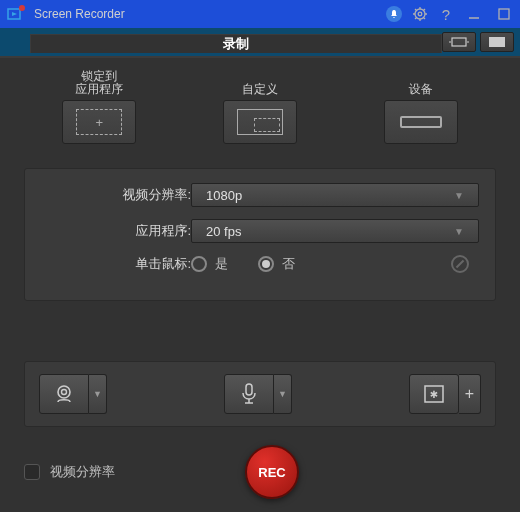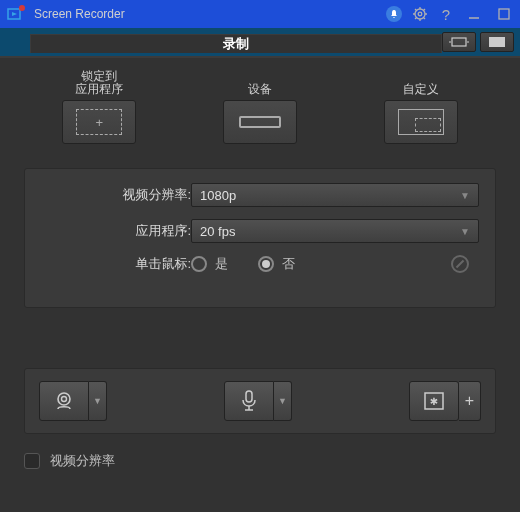--- a/index.html
+++ b/index.html
@@ -32,23 +32,23 @@
 .game-pad { width: 30px; height: 20px; }
 .lock-frame { width: 46px; height: 26px; border: 1px dashed #aaa; position: relative; }
 .lock-frame::after { content: "+"; position: absolute; left: 50%; top: 50%; transform: translate(-50%,-50%); color: #aaa; }
 .custom-frame { width: 46px; height: 26px; border: 1px solid #aaa; position: relative; }
 .custom-frame::after { content: ""; position: absolute; right: 2px; bottom: 2px; width: 24px; height: 12px; border: 1px dashed #aaa; }
 .device-frame { width: 42px; height: 12px; border: 2px solid #aaa; border-radius: 2px; }
 
 
 .settings { margin: 20px 24px 0; background: #3a3a3a; border: 1px solid #2a2a2a; border-radius: 3px; padding: 14px 16px 18px; text-align: right; }
 .srow { display: flex; align-items: center; margin-bottom: 12px; }
-.srow:last-child { margin-bottom: 16px; }
+.srow:last-child { margin-bottom: 9px; }
 .slabel { width: 150px; color: #d8d8d8; }
-.sselect { flex: 1; height: 24px; background: linear-gradient(#505050,#3f3f3f); border: 1px solid #222; border-radius: 2px; padding: 0 8px; display: flex; align-items: center; justify-content: space-between; cursor: pointer; color: #e0e0e0; }
+.sselect { flex: 1; height: 24px; background: linear-gradient(#505050,#3f3f3f); border: 1px solid #222; border-radius: 2px; padding: 0 14px; display: flex; align-items: center; justify-content: space-between; cursor: pointer; color: #e0e0e0; }
 .sselect .chev { color: #888; font-size: 10px; }
 .radio-group { display: flex; align-items: center; gap: 30px; flex: 1; }
 .radio { display: flex; align-items: center; gap: 8px; cursor: pointer; }
 .radio-circle { width: 16px; height: 16px; border: 2px solid #888; border-radius: 50%; display: flex; align-items: center; justify-content: center; }
 .radio.checked .radio-circle::after { content: ""; width: 8px; height: 8px; background: #ccc; border-radius: 50%; }
 .block-icon { width: 18px; height: 18px; border: 2px solid #666; border-radius: 50%; position: relative; margin-left: auto; margin-right: 10px; }
 .block-icon::after { content: ""; position: absolute; left: 2px; top: 6px; width: 10px; height: 2px; background: #666; transform: rotate(-45deg); }
 
 
 .bot-controls { margin: 60px 24px 0; background: #3a3a3a; border: 1px solid #2a2a2a; border-radius: 3px; padding: 12px 14px; display: flex; gap: 30px; align-items: center; }
@@ -138,29 +138,29 @@
 
 <div class="modes">
   <div class="mode">
     <div class="mode-label" style="white-space:pre;">锁定到
 应用程序</div>
     <div class="mode-box">
         <div class="lock-frame"></div>
       </div>
   </div>
   <div class="mode">
+    <div class="mode-label">自定义</div>
+    <div class="mode-box">
+        <div class="custom-frame"></div>
+      </div>
+  </div>
+  <div class="mode">
     <div class="mode-label">设备</div>
     <div class="mode-box">
         <div class="device-frame"></div>
-      </div>
-  </div>
-  <div class="mode">
-    <div class="mode-label">自定义</div>
-    <div class="mode-box">
-        <div class="custom-frame"></div>
       </div>
   </div>
 </div>
 
 <div class="settings">
   <div class="srow">
     <div class="slabel">视频分辨率:</div>
     <div class="sselect">
       <span>1080p</span>
       <span class="chev">▼</span>
@@ -226,13 +226,16 @@
     </div>
     <div class="plus-btn">
         <span>+</span>
       </div>
   </div>
 </div>
 
 <div class="footer">
   <div class="checkbox"></div>
   <span>视频分辨率</span>
+  <div class="rec-btn">
+      <span>REC</span>
+    </div>
 </div>
 
 </body></html>

